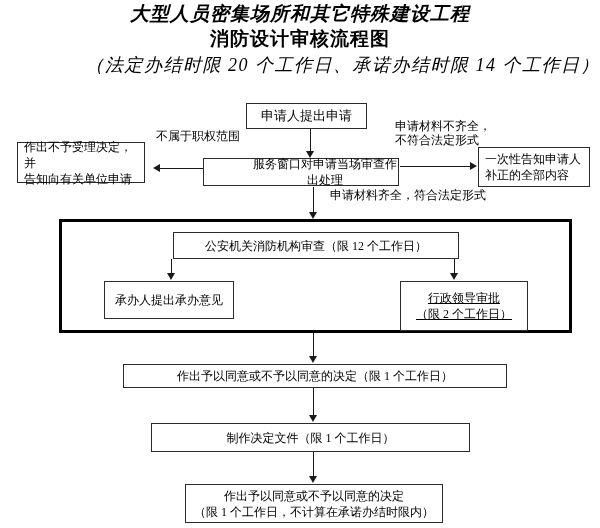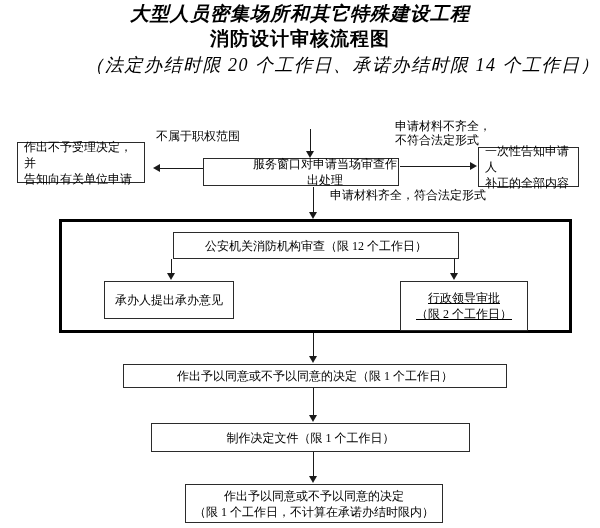--- a/index.html
+++ b/index.html
@@ -41,29 +41,30 @@
 <body>
 
 <div id="canvas">
 
   <div class="title-line" style="top:2px;font-style:italic;">大型人员密集场所和其它特殊建设工程</div>
   <div class="title-line" style="top:27px;">消防设计审核流程图</div>
   <div class="subtitle" style="top:53px;">（法定办结时限 20 个工作日、承诺办结时限 14 个工作日）</div>
 
   <div class="thick-frame" style="left:59px;top:219px;width:513px;height:114px;"></div>
 
+  <div class="box" style="left:246px;top:103px;width:121px;height:26px;font-size:13px;">申请人提出申请</div>
 
   <div class="box" style="left:203px;top:158px;width:196px;height:28px;padding-left:48px;">服务窗口对申请当场审查作出处理</div>
 
   <div class="box align-left" style="left:17px;top:142px;width:128px;height:41px;">
     <span>作出不予受理决定，并</span>
     <span>告知向有关单位申请</span>
   </div>
 
-  <div class="box align-left" style="left:478px;top:147px;width:101px;height:40px;">
+  <div class="box align-left" style="left:478px;top:147px;width:112px;height:40px;">
     <span>一次性告知申请人</span>
     <span>补正的全部内容</span>
   </div>
 
   <div class="box" style="left:173px;top:232px;width:286px;height:27px;">公安机关消防机构审查（限 12 个工作日）</div>
 
   <div class="box" style="left:104px;top:281px;width:130px;height:38px;">
     <span>承办人提出承办意见</span>
   </div>
 

